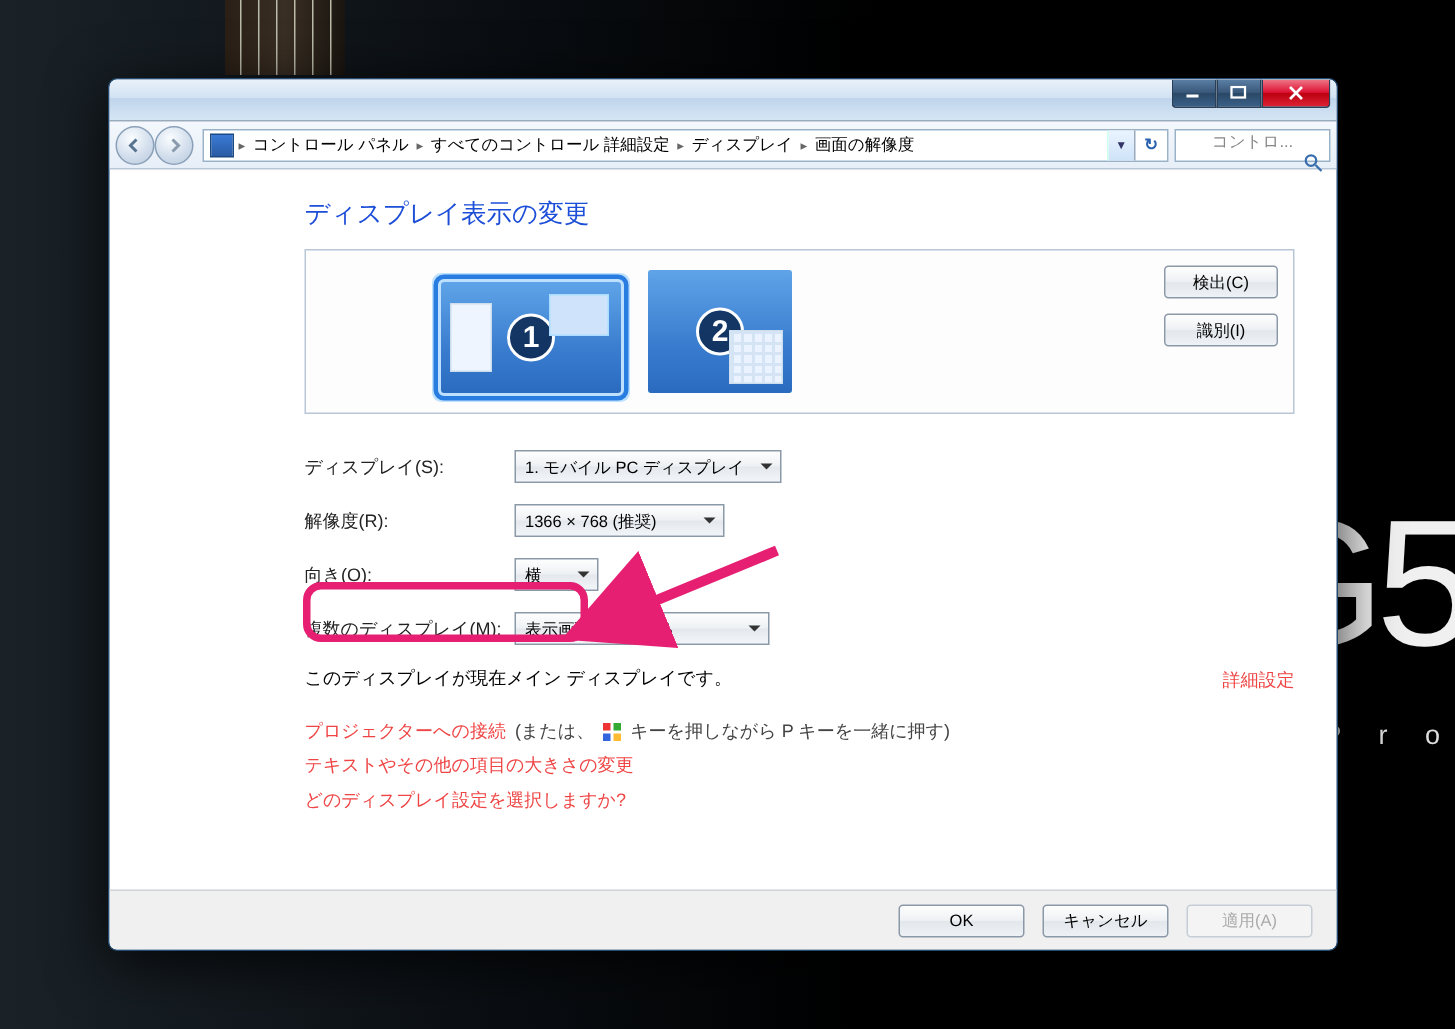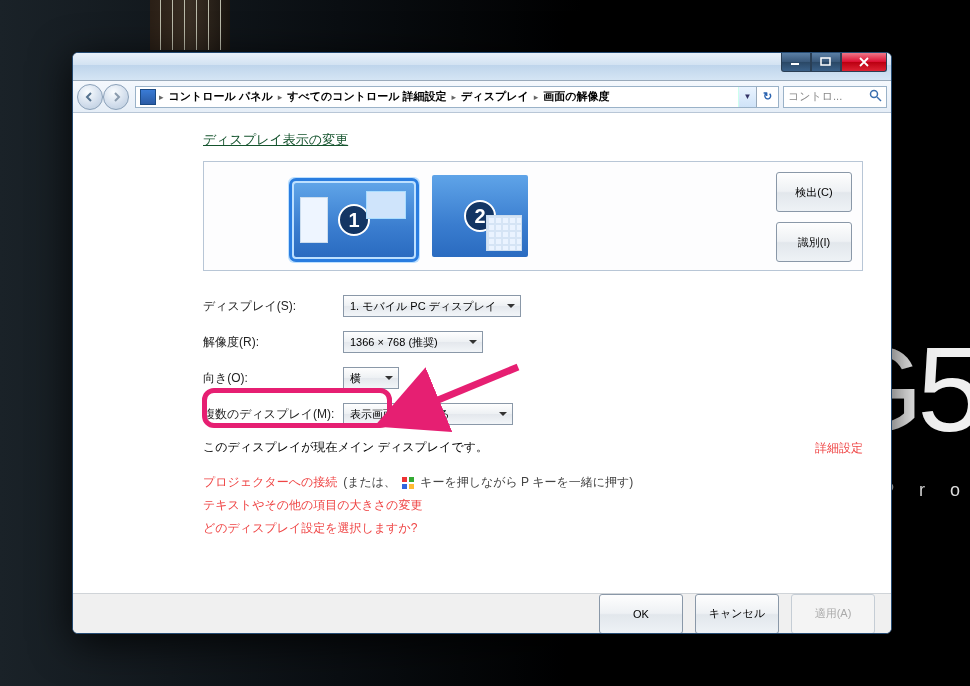--- a/index.html
+++ b/index.html
@@ -79,47 +79,48 @@
     color: #5a6a7a;
   }
   .addressbar {
     flex: 1; height: 22px;
     background: #fff; border: 1px solid #9ab2c8;
     display: flex; align-items: center; font-size: 11px;
     padding-left: 2px;
   }
   .addr-icon { width: 16px; height: 16px; margin: 0 2px;
     background: linear-gradient(#3a7bd5,#2a5ba5); border: 1px solid #1a4a85; }
-  .addr-seg { padding: 0 4px; font-weight: bold; }
+  .addr-seg { padding: 0 4px; }
   .addr-sep { color: #666; padding: 0 1px; font-size: 9px; }
   .addr-tail { margin-left: auto; display: flex; }
   .addr-drop {
     width: 18px; height: 20px; display: flex; align-items: center; justify-content: center;
     border-left: 1px solid #cfe; background: linear-gradient(#eaf4ff,#cfe3f8); color: #336;
     font-size: 8px;
   }
   .addr-refresh {
     width: 22px; height: 20px; display: flex; align-items: center; justify-content: center;
     border-left: 1px solid #9ab; color: #2a63b0; font-weight: bold;
   }
   .searchbox {
     width: 104px; height: 22px; margin-left: 4px;
     background: #fff; border: 1px solid #9ab2c8;
     display: flex; align-items: center; font-size: 11px; color: #888;
     padding: 0 4px;
+    flex-direction: column;
   }
   .searchbox .mag { margin-left: auto; color: #3a6fae; }
 
   
   .content {
     position: absolute; left: 0; right: 0; top: 60px; bottom: 40px;
     padding: 18px 28px 10px 130px;
     overflow: hidden;
   }
-  .page-title { color: #14532d; font-size: 13px; margin-bottom: 12px; text-decoration: underline; }
+  .page-title { color: #1d4ed8; font-size: 17px; margin-bottom: 12px; }
 
   .monitor-box {
     border: 1px solid #b8c6d6; background: #fdfdfe;
     height: 110px; padding: 6px 10px;
     display: flex; align-items: center; position: relative;
     margin-bottom: 24px;
   }
   .monitors { display: flex; gap: 18px; align-items: flex-end; margin-left: 80px; }
   .monitor {
     position: relative;
@@ -140,21 +141,21 @@
   .mon-deco1 { position: absolute; left: 6px; top: 14px; width: 28px; height: 46px;
     background: #eef5ff; border: 1px solid #cde; }
   .mon-deco1b { position: absolute; right: 8px; top: 8px; width: 40px; height: 28px;
     background: #cfe4fb; border: 1px solid #adf; }
   .mon-deco2 { position: absolute; right: 6px; bottom: 6px; width: 36px; height: 36px;
     background: #eaf3ff; border: 1px solid #cde;
     background-image: repeating-linear-gradient(#d5e4f5 0 2px, transparent 2px 7px),
                       repeating-linear-gradient(90deg,#d5e4f5 0 2px, transparent 2px 7px); }
   .mon-btns { position: absolute; right: 10px; top: 10px; display: flex; flex-direction: column; gap: 10px; }
   .btn {
-    min-width: 76px; height: 40px; padding: 0 10px;
+    min-width: 76px; height: 22px; padding: 0 10px;
     font-size: 11px; font-family: inherit;
     background: linear-gradient(#fefefe, #eef1f4 48%, #e2e7ec 52%, #eef2f6);
     border: 1px solid #8a98a8; border-radius: 3px;
   }
   .btn:disabled { color: #aaa; border-color: #c5cdd5; background: #f4f4f4; }
 
   .form-row { display: flex; align-items: center; margin-bottom: 14px; }
   .form-label { width: 140px; font-size: 12px; color: #222; }
   .select {
     height: 22px; padding: 0 24px 0 6px;

